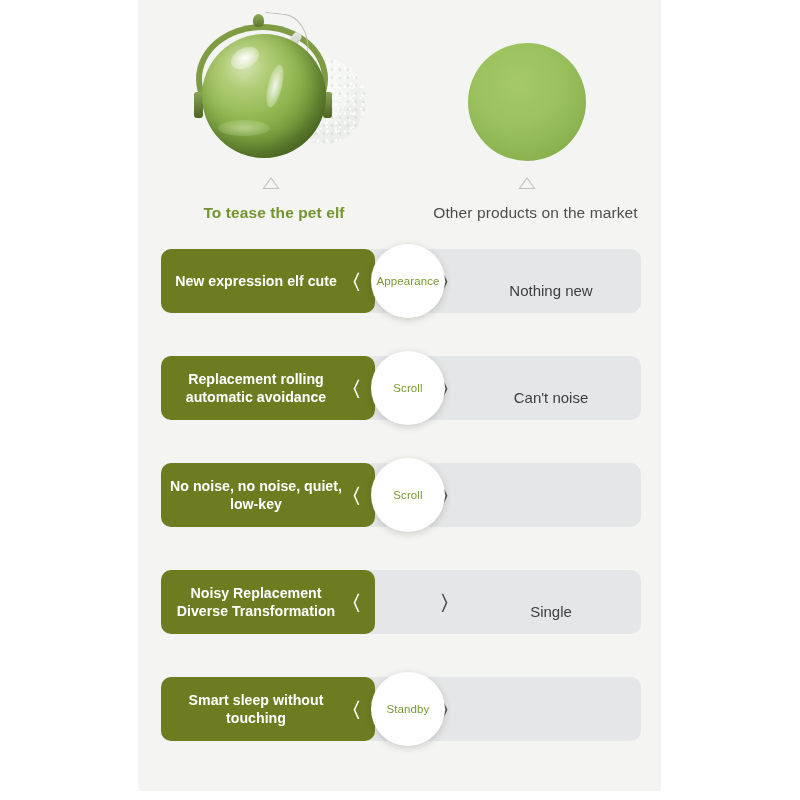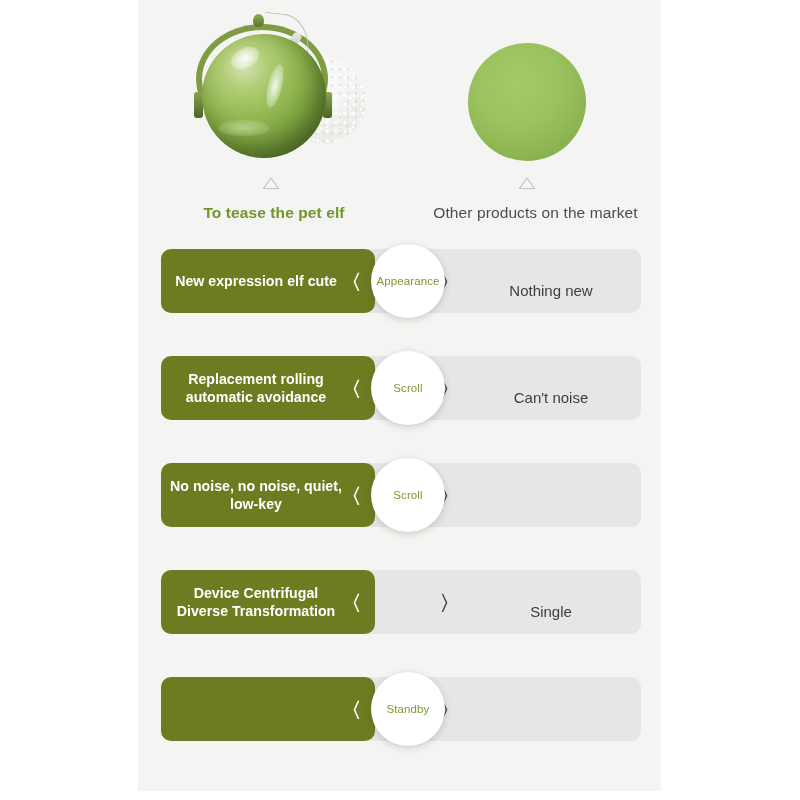--- a/index.html
+++ b/index.html
@@ -400,29 +400,30 @@
       <div class="chev chev-left">〈</div>
       <div class="chev chev-right">〉</div>
       <div class="badge">
         <span class="badge-label">Scroll</span>
       </div>
     </div>
 
     <div class="cmp-row">
       <div class="row-right-panel"></div>
       <div class="row-left-panel"></div>
-      <div class="row-left-text">Device Centrifugal Diverse Transformation</div>
+      <div class="row-left-text">Noisy Replacement Diverse Transformation</div>
       <div class="chev chev-left">〈</div>
       <div class="chev chev-right">〉</div>
       <div class="row-right-text">Single</div>
     </div>
 
     <div class="cmp-row">
       <div class="row-right-panel"></div>
       <div class="row-left-panel"></div>
+      <div class="row-left-text">Smart sleep without touching</div>
       <div class="chev chev-left">〈</div>
       <div class="chev chev-right">〉</div>
       <div class="badge">
         <span class="badge-label">Standby</span>
       </div>
     </div>
 
   </div>
 </div>
 

